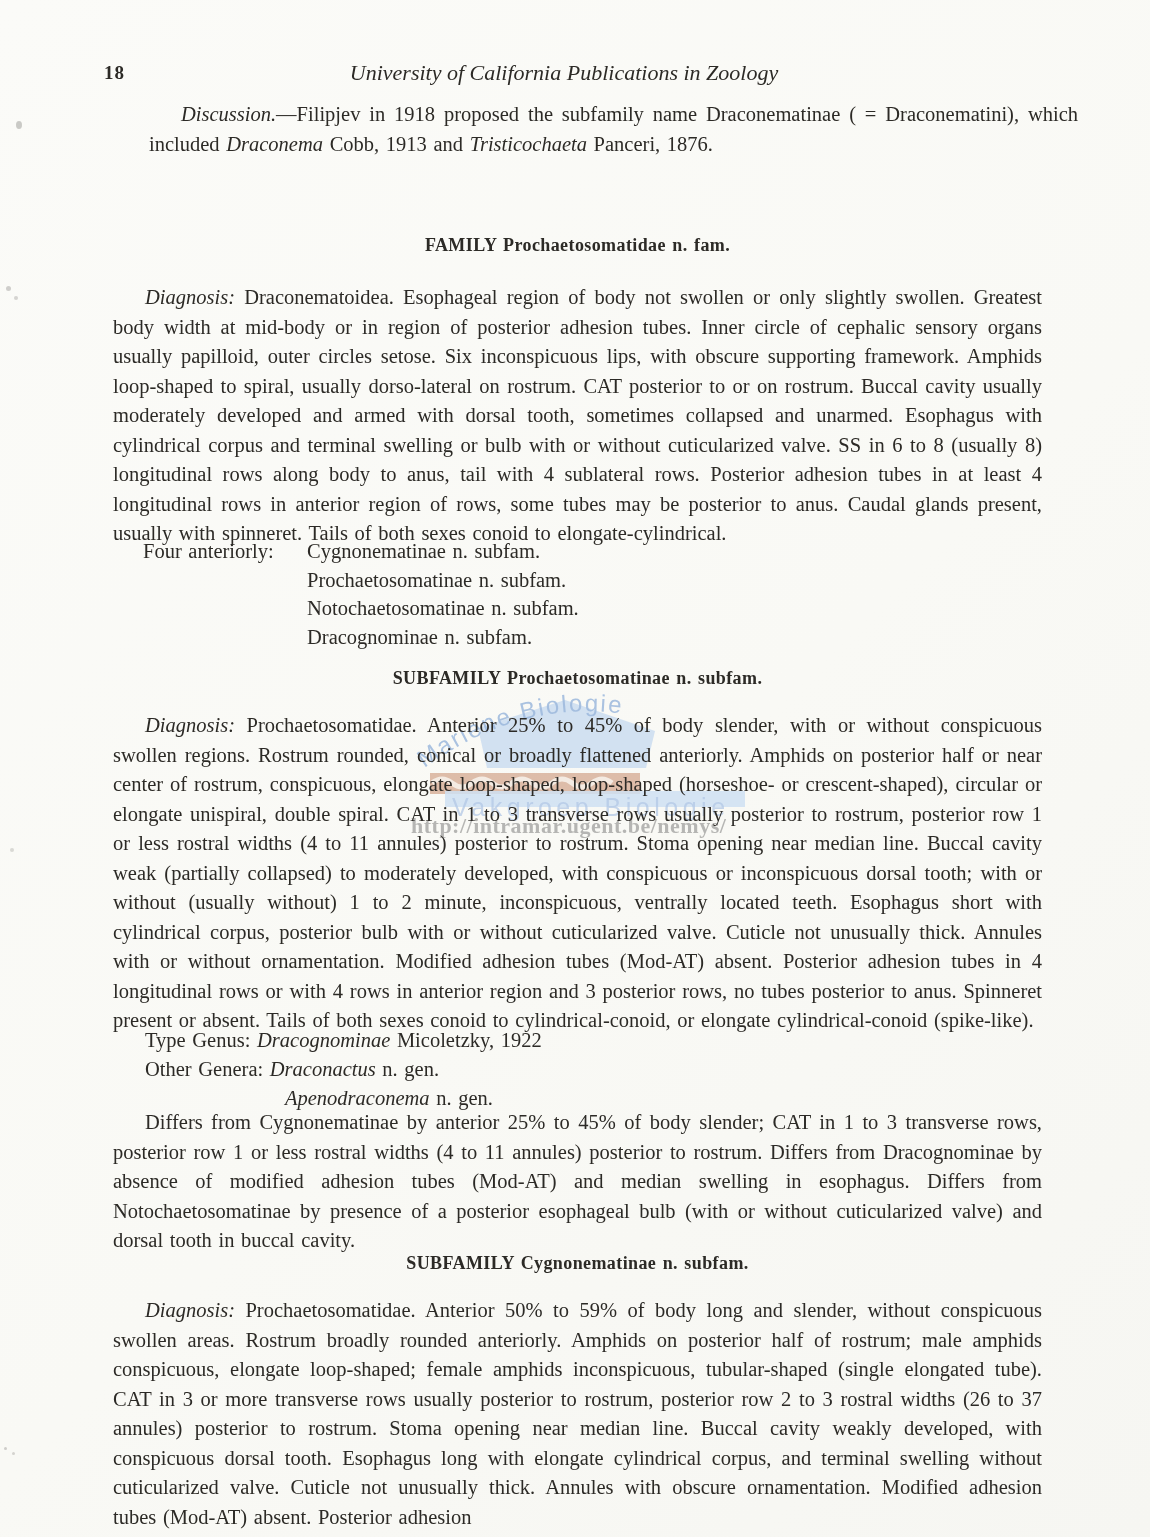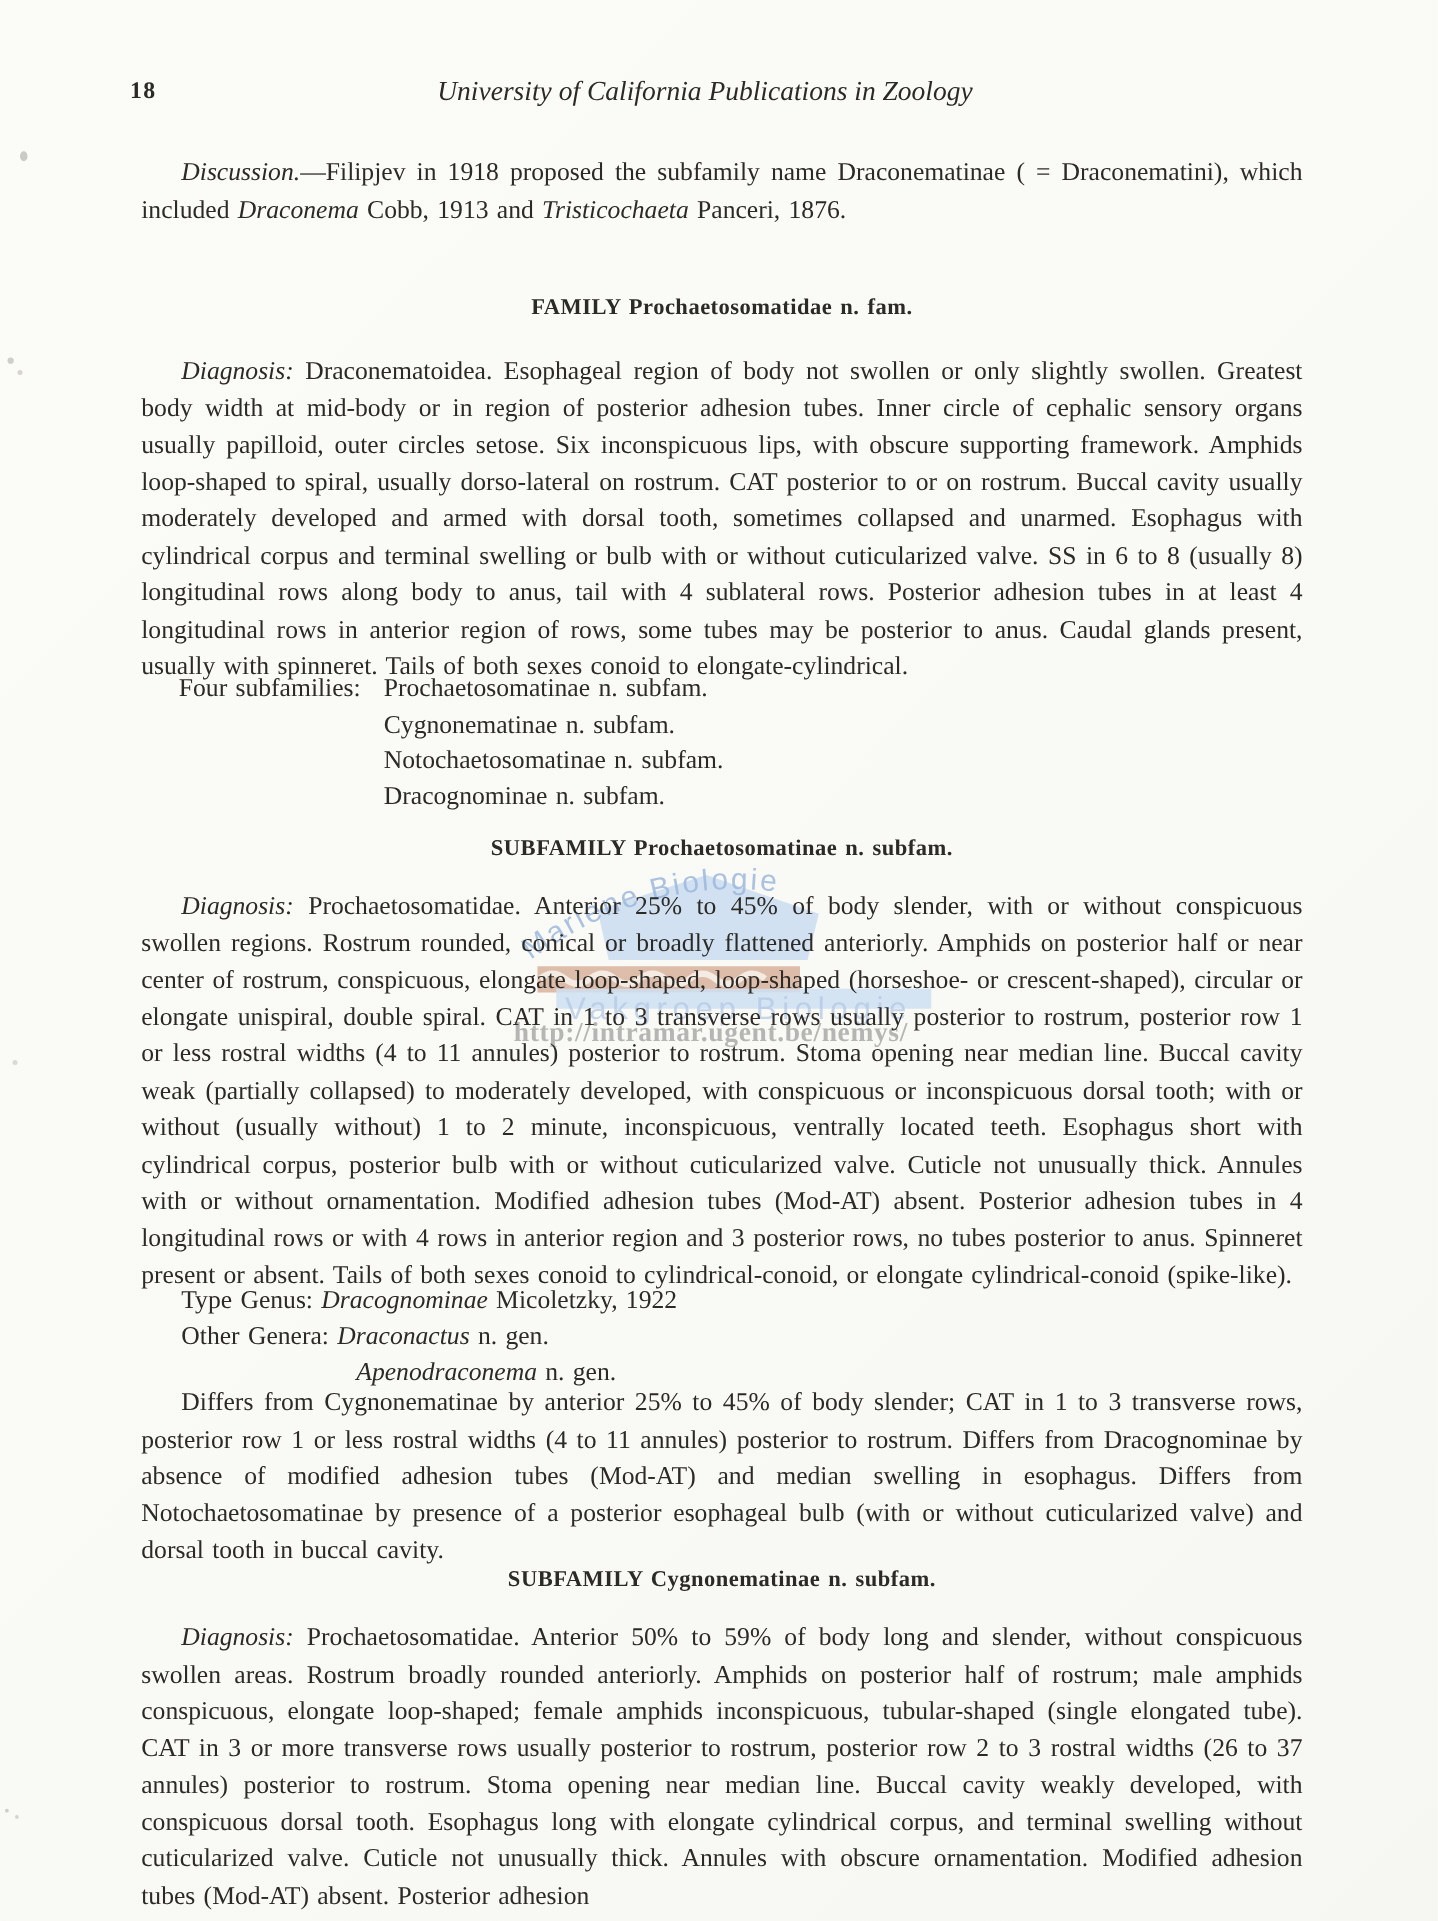--- a/index.html
+++ b/index.html
@@ -87,31 +87,31 @@
   <div class="speck" style="left:14px;top:296px;width:4px;height:4px;opacity:.35;"></div>
   <div class="speck" style="left:10px;top:848px;width:4px;height:4px;opacity:.3;"></div>
   <div class="speck" style="left:4px;top:1447px;width:3px;height:3px;opacity:.4;"></div>
   <div class="speck" style="left:12px;top:1452px;width:3px;height:3px;opacity:.35;"></div>
 
   <div class="page-num text-layer" style="position:absolute;">18</div>
   <div class="running-head text-layer">University of California Publications in Zoology</div>
 
   <div class="text-column text-layer">
 
-    <div class="para indent" style="top:124px;"><i>Discussion.</i><span>—Filipjev in 1918 proposed the subfamily name Draconematinae ( = Draconematini), which included </span><i>Draconema</i><span> Cobb, 1913 and </span><i>Tristicochaeta</i><span> Panceri, 1876.</span></div>
+    <div class="para indent" style="top:100px;margin-left:36px;"><i>Discussion.</i><span>—Filipjev in 1918 proposed the subfamily name Draconematinae ( = Draconematini), which included </span><i>Draconema</i><span> Cobb, 1913 and </span><i>Tristicochaeta</i><span> Panceri, 1876.</span></div>
 
     <h2 class="heading" style="top:231px;">FAMILY Prochaetosomatidae n. fam.</h2>
 
     <div class="para indent" style="top:283px;"><i>Diagnosis:</i><span> Draconematoidea. Esophageal region of body not swollen or only slightly swollen. Greatest body width at mid-body or in region of posterior adhesion tubes. Inner circle of cephalic sensory organs usually papilloid, outer circles setose. Six inconspicuous lips, with obscure supporting framework. Amphids loop-shaped to spiral, usually dorso-lateral on rostrum. CAT posterior to or on rostrum. Buccal cavity usually moderately developed and armed with dorsal tooth, sometimes collapsed and unarmed. Esophagus with cylindrical corpus and terminal swelling or bulb with or without cuticularized valve. SS in 6 to 8 (usually 8) longitudinal rows along body to anus, tail with 4 sublateral rows. Posterior adhesion tubes in at least 4 longitudinal rows in anterior region of rows, some tubes may be posterior to anus. Caudal glands present, usually with spinneret. Tails of both sexes conoid to elongate-cylindrical.</span></div>
 
     <div class="subfam-list" style="top:537px;">
-      <span class="subfam-label">Four subfamilies:</span>
+      <span class="subfam-label">Four anteriorly:</span>
       <div class="subfam-items">
+        <div>Cygnonematinae n. subfam.</div>
         <div>Prochaetosomatinae n. subfam.</div>
-        <div>Cygnonematinae n. subfam.</div>
         <div>Notochaetosomatinae n. subfam.</div>
         <div>Dracognominae n. subfam.</div>
       </div>
     </div>
 
     <h2 class="heading" style="top:664px;">SUBFAMILY Prochaetosomatinae n. subfam.</h2>
 
     <div class="para indent" style="top:711px;"><i>Diagnosis:</i><span> Prochaetosomatidae. Anterior 25% to 45% of body slender, with or without conspicuous swollen regions. Rostrum rounded, conical or broadly flattened anteriorly. Amphids on posterior half or near center of rostrum, conspicuous, elongate loop-shaped, loop-shaped (horseshoe- or crescent-shaped), circular or elongate unispiral, double spiral. CAT in 1 to 3 transverse rows usually posterior to rostrum, posterior row 1 or less rostral widths (4 to 11 annules) posterior to rostrum. Stoma opening near median line. Buccal cavity weak (partially collapsed) to moderately developed, with conspicuous or inconspicuous dorsal tooth; with or without (usually without) 1 to 2 minute, inconspicuous, ventrally located teeth. Esophagus short with cylindrical corpus, posterior bulb with or without cuticularized valve. Cuticle not unusually thick. Annules with or without ornamentation. Modified adhesion tubes (Mod-AT) absent. Posterior adhesion tubes in 4 longitudinal rows or with 4 rows in anterior region and 3 posterior rows, no tubes posterior to anus. Spinneret present or absent. Tails of both sexes conoid to cylindrical-conoid, or elongate cylindrical-conoid (spike-like).</span></div>
 
     <div class="genline" style="top:1026px;"><span>Type Genus: </span><i>Dracognominae</i><span> Micoletzky, 1922</span></div>

